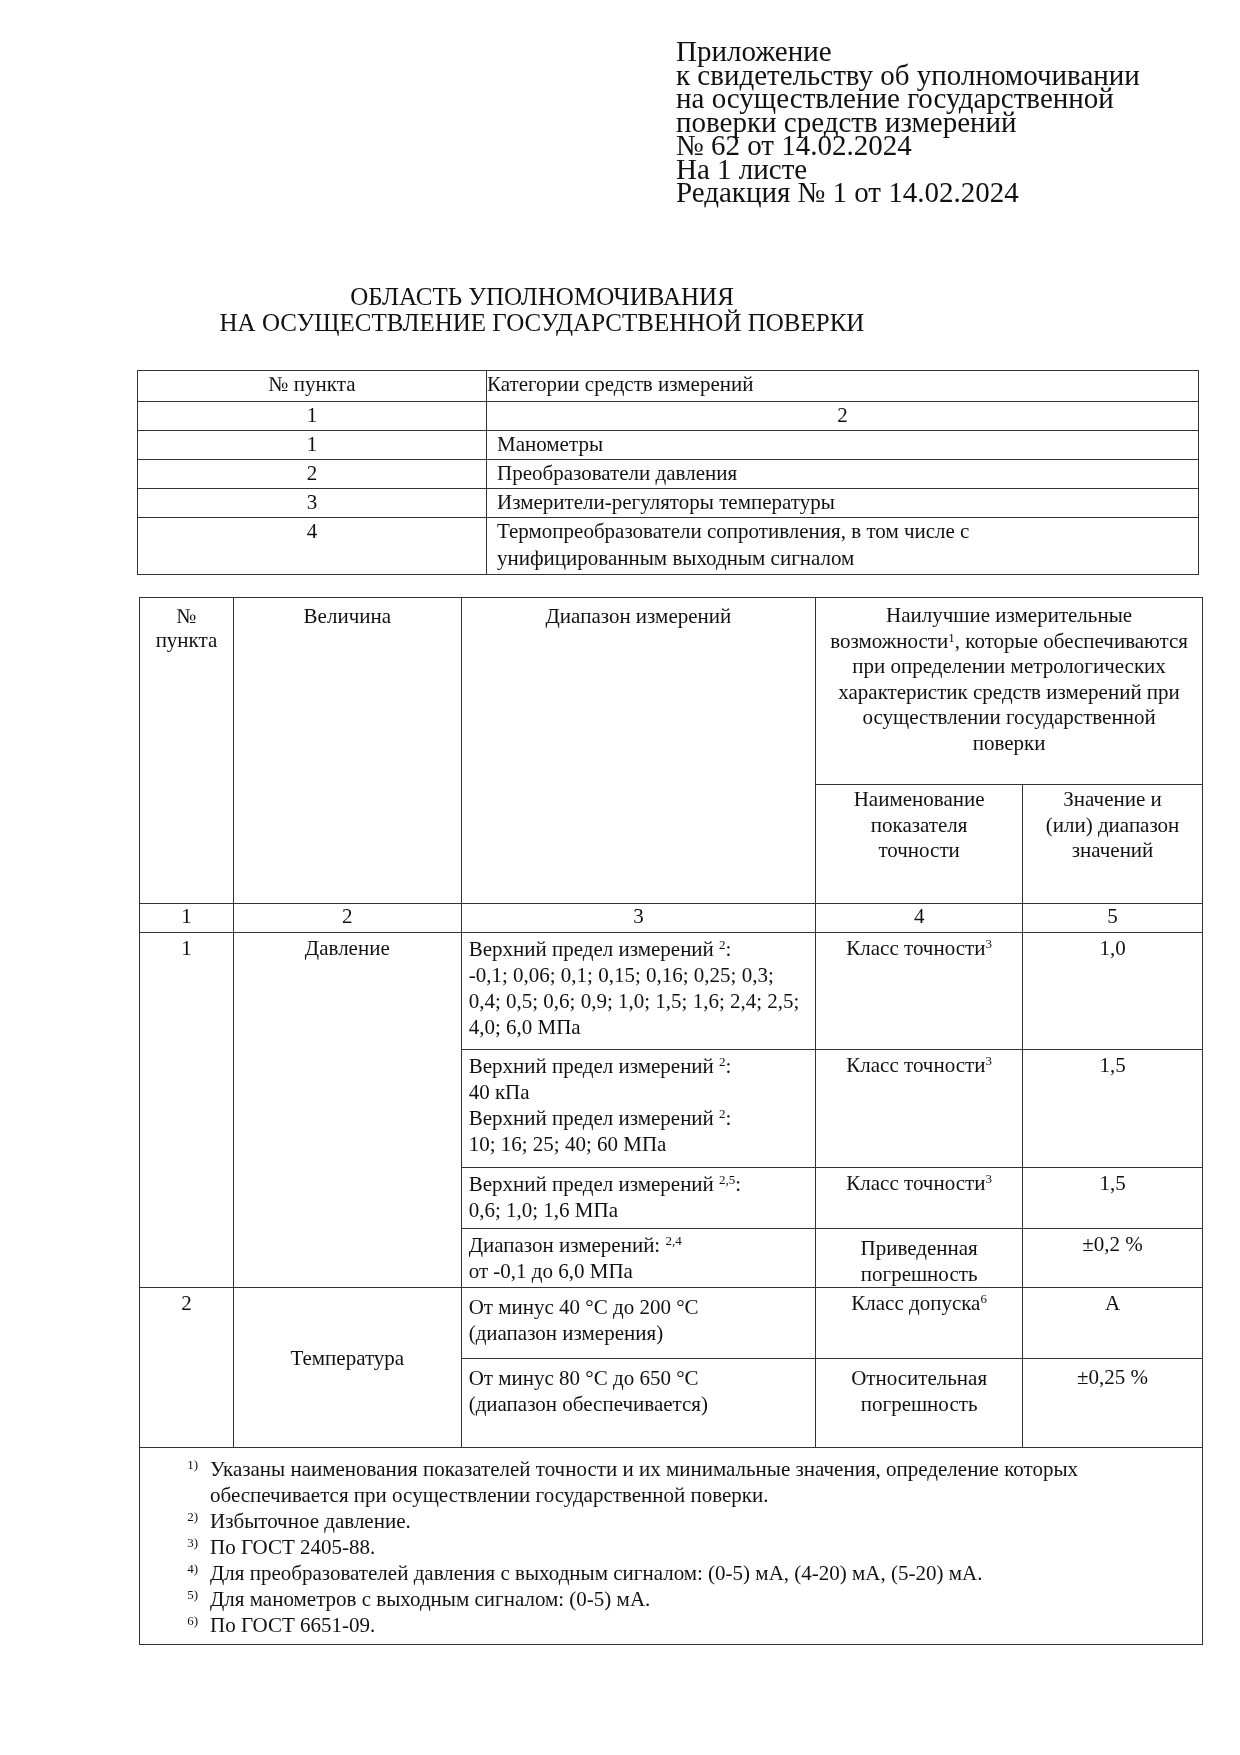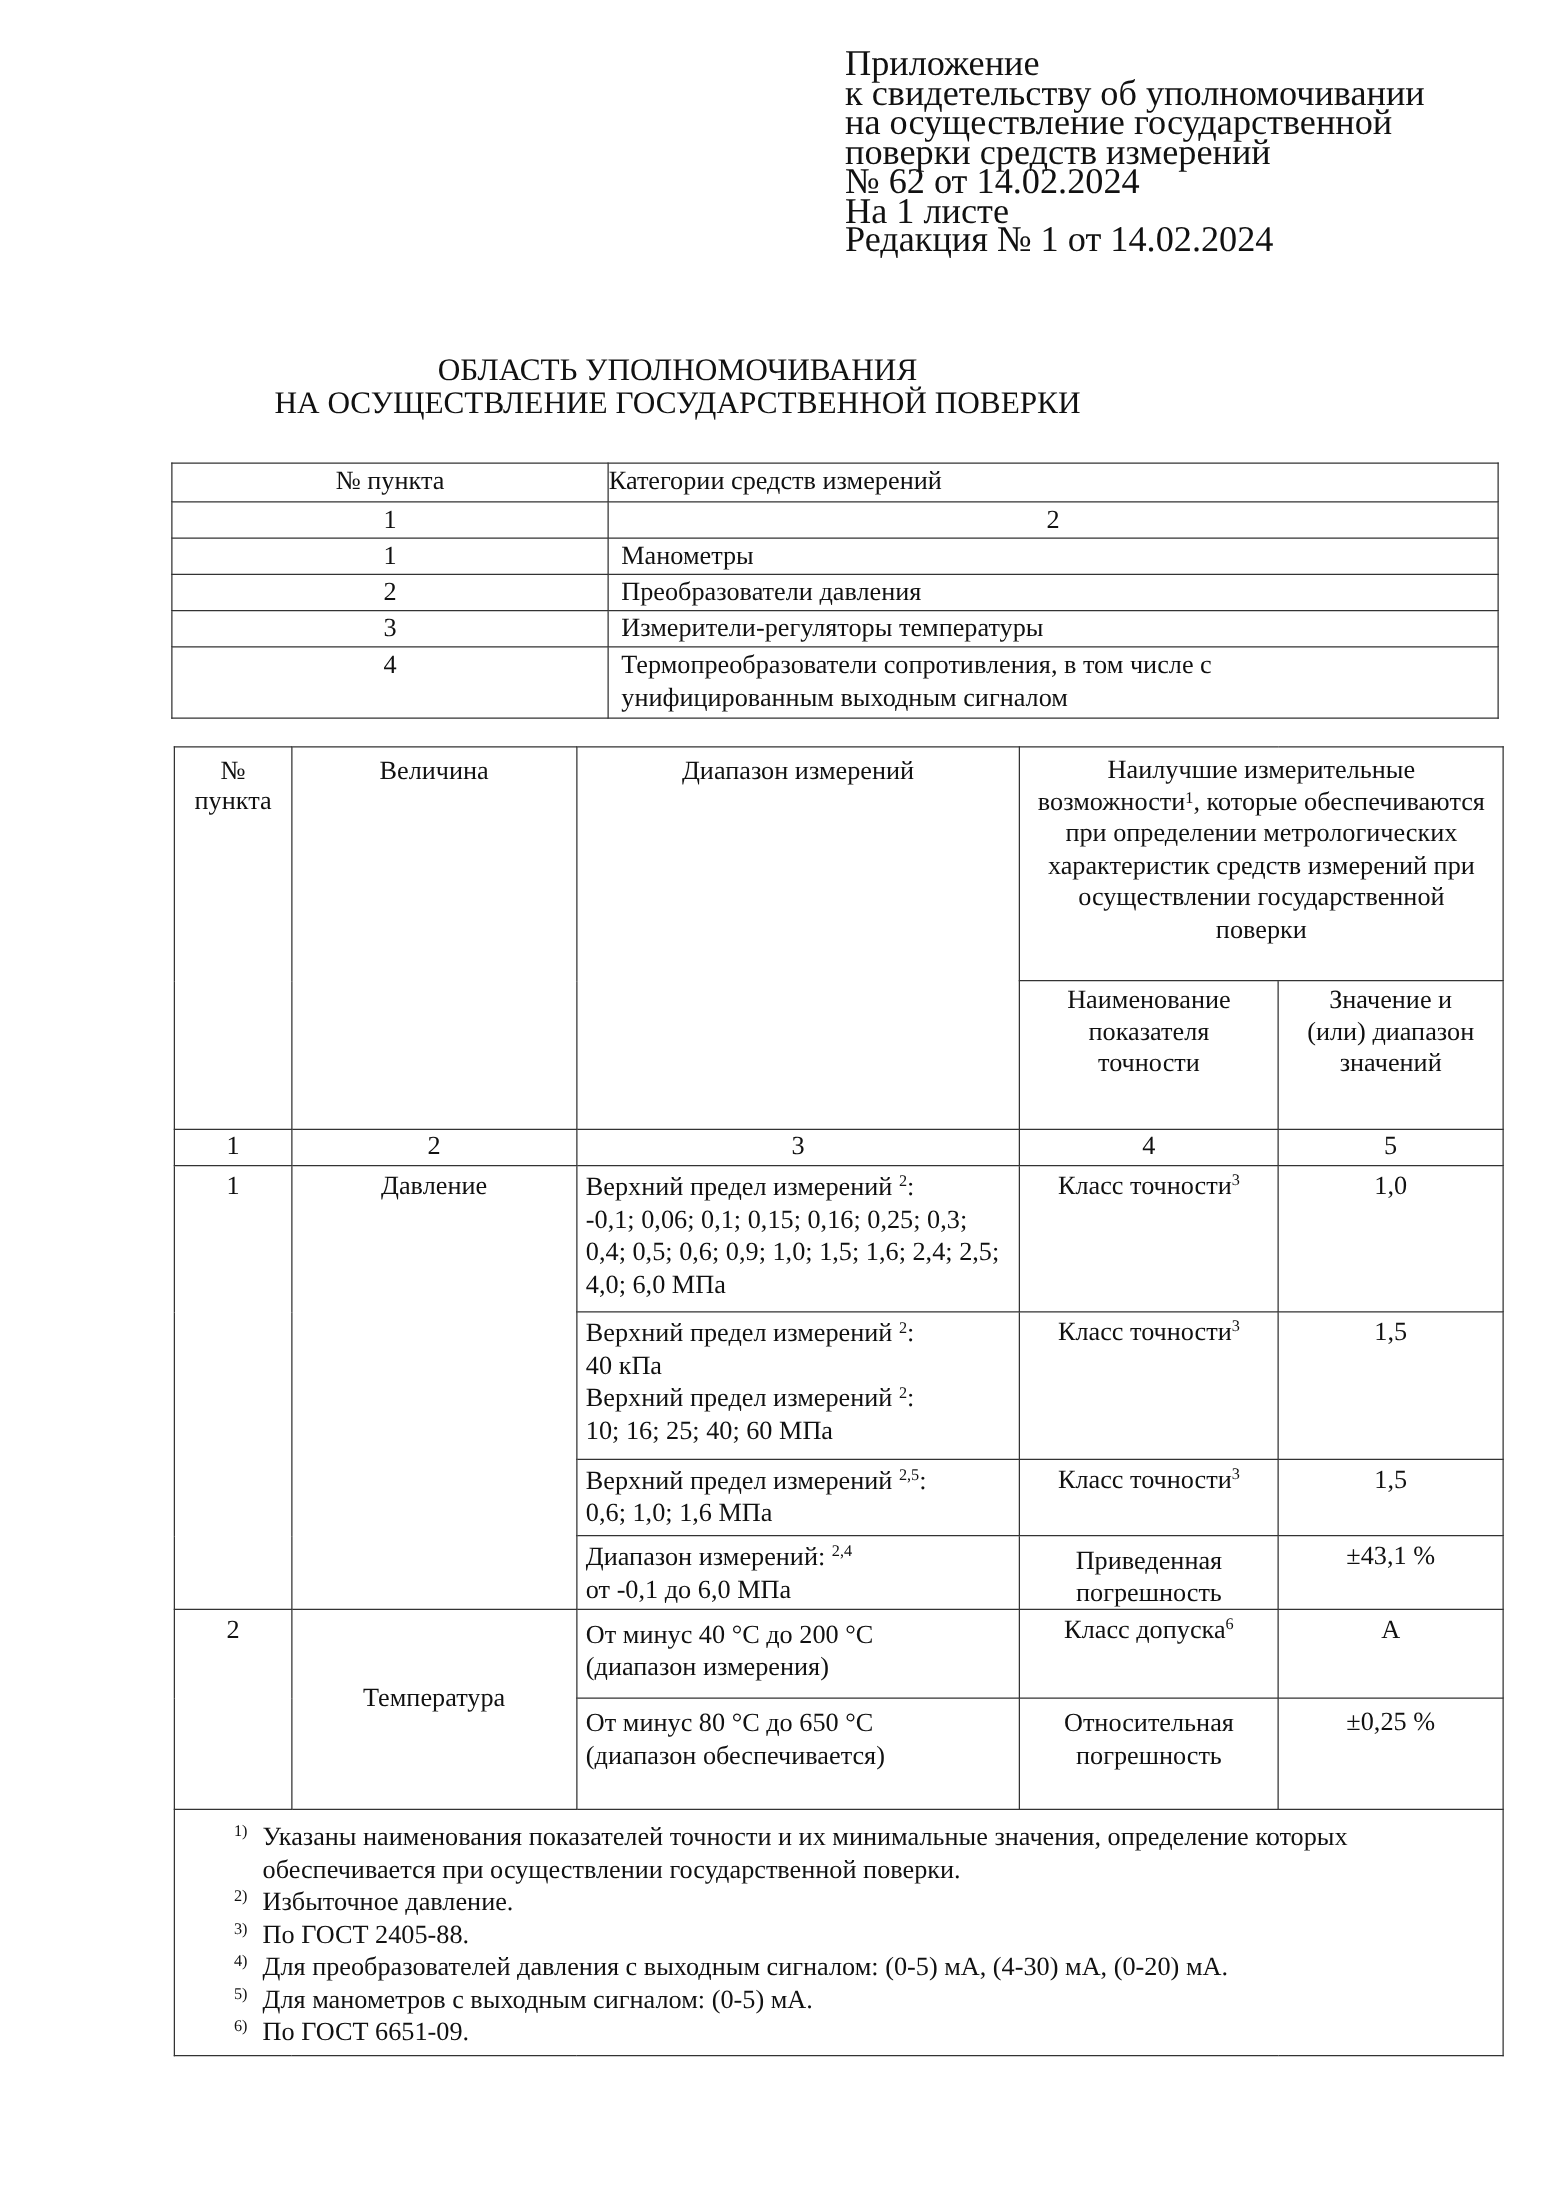--- a/index.html
+++ b/index.html
@@ -156,21 +156,21 @@
     </td>
     <td class="ce" style="padding-top:3px"><span>Класс точности</span><span class="sup">3</span></td>
     <td class="ce" style="padding-top:3px">1,5</td>
   </tr>
   <tr>
     <td class="pl" style="height:55px;padding-top:3px;line-height:26px">
       <div><span>Диапазон измерений:</span>&nbsp;<span class="sup">2,4</span></div>
       <div>от -0,1 до 6,0 МПа</div>
     </td>
     <td class="ce" style="padding:6px 20px 0 20px;line-height:26px">Приведенная погрешность</td>
-    <td class="ce" style="padding-top:3px">±43,1 %</td>
+    <td class="ce" style="padding-top:3px">±0,2 %</td>
   </tr>
 
   <tr>
     <td rowspan="2" class="ce" style="padding-top:3px">2</td>
     <td rowspan="2" class="ce" style="vertical-align:middle;padding-bottom:20px">Температура</td>
     <td class="pl" style="height:64px;padding-top:6px;line-height:26px">
       <div>От минус 40 °С до 200 °С</div>
       <div>(диапазон измерения)</div>
     </td>
     <td class="ce" style="padding-top:3px"><span>Класс допуска</span><span class="sup">6</span></td>
@@ -194,21 +194,21 @@
       <div class="fn-row">
         <div class="fn-num">2)</div>
         <div class="fn-text">Избыточное давление.</div>
       </div>
       <div class="fn-row">
         <div class="fn-num">3)</div>
         <div class="fn-text">По ГОСТ 2405-88.</div>
       </div>
       <div class="fn-row">
         <div class="fn-num">4)</div>
-        <div class="fn-text">Для преобразователей давления с выходным сигналом: (0-5) мА, (4-30) мА, (0-20) мА.</div>
+        <div class="fn-text">Для преобразователей давления с выходным сигналом: (0-5) мА, (4-20) мА, (5-20) мА.</div>
       </div>
       <div class="fn-row">
         <div class="fn-num">5)</div>
         <div class="fn-text">Для манометров с выходным сигналом: (0-5) мА.</div>
       </div>
       <div class="fn-row">
         <div class="fn-num">6)</div>
         <div class="fn-text">По ГОСТ 6651-09.</div>
       </div>
     </td>

